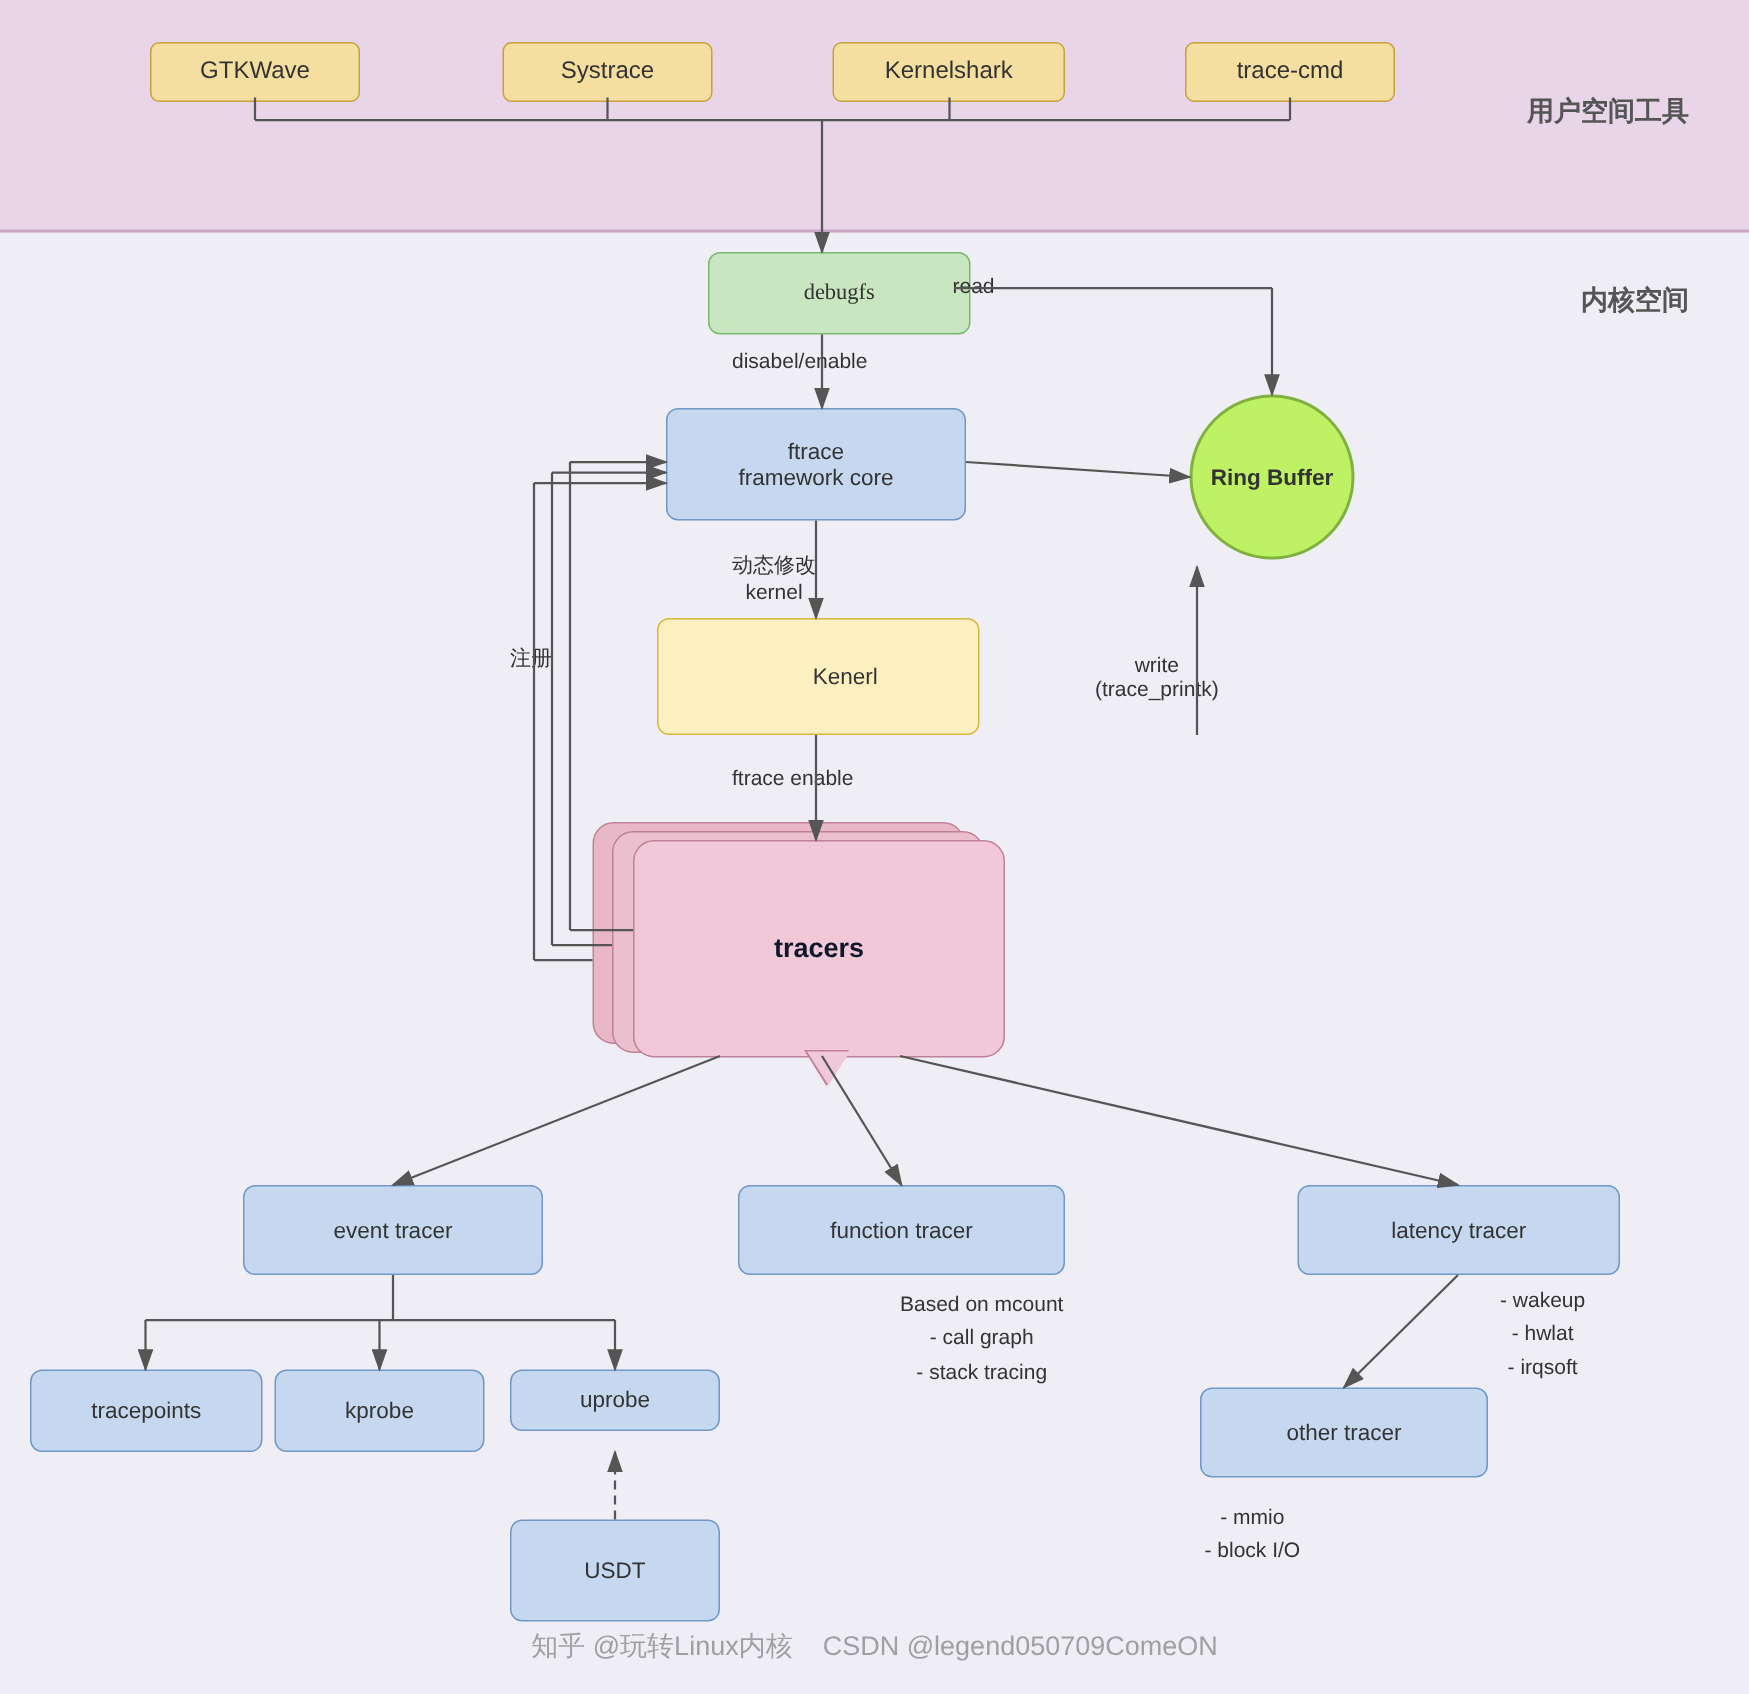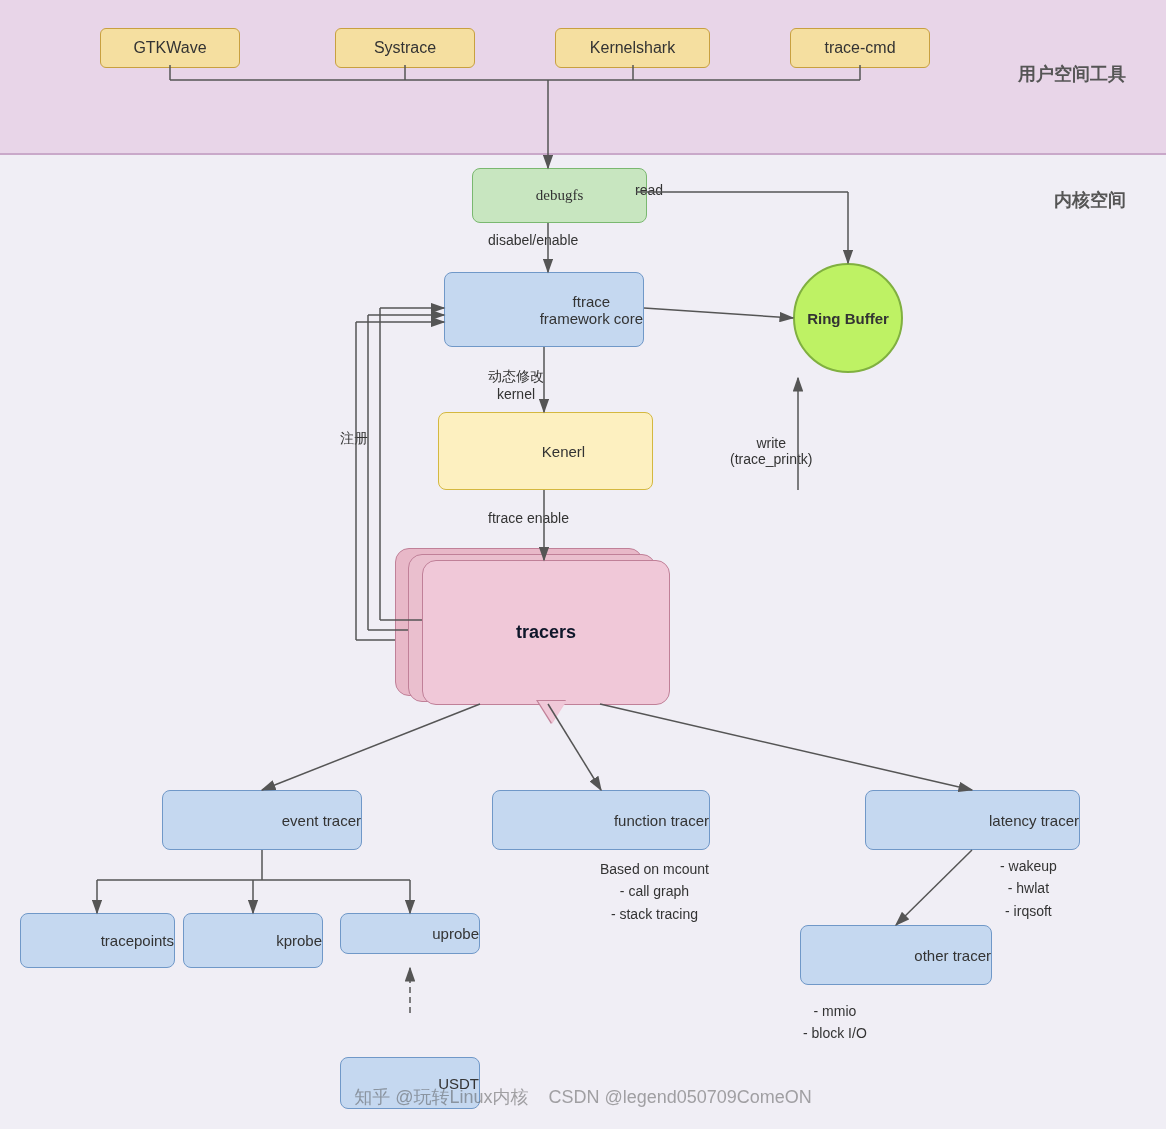--- a/index.html
+++ b/index.html
@@ -47,21 +47,20 @@
     }
 
     .box-green {
       background: #c8e6c0;
       border: 1.5px solid #7ab870;
     }
 
     .box-blue {
       background: #c5d8f0;
       border: 1.5px solid #7098c8;
-      justify-content: flex-end;
     }
 
     .box-yellow {
       background: #fdf0c0;
       border: 1.5px solid #d4b840;
       padding-left: 36px;
     }
 
     .ring-buffer {
       position: absolute;
@@ -176,21 +175,21 @@
 </div>
 
 <div class="box box-blue" style="left:183px; top:913px; width:140px; height:55px;">
   <span>kprobe</span>
 </div>
 
 <div class="box box-blue" style="left:340px; top:913px; width:140px; height:41px;">
   <span>uprobe</span>
 </div>
 
-<div class="box box-blue" style="left:340px; top:1013px; width:140px; height:52px;margin-top:44px;">
+<div class="box box-blue" style="left:340px; top:1013px; width:140px; height:68px;">
   <span>USDT</span>
 </div>
 
 <div class="label" style="left:635px; top:182px;">read</div>
 <div class="label" style="left:488px; top:232px;">disabel/enable</div>
 <div class="label" style="left:488px; top:368px; white-space:pre-line; text-align:center;">动态修改
 kernel</div>
 <div class="label" style="left:340px; top:430px;">注册</div>
 <div class="label" style="left:488px; top:510px;">ftrace enable</div>
 <div class="label" style="left:730px; top:435px; white-space:pre-line; text-align:center;">write

